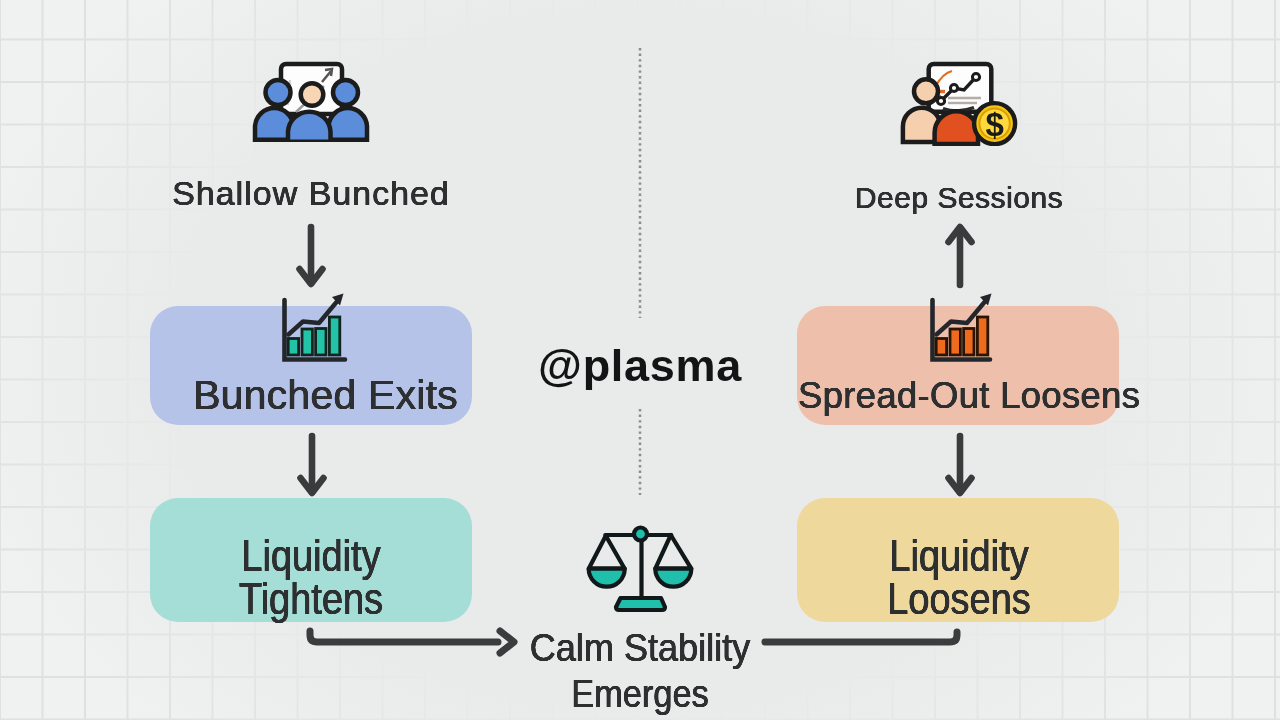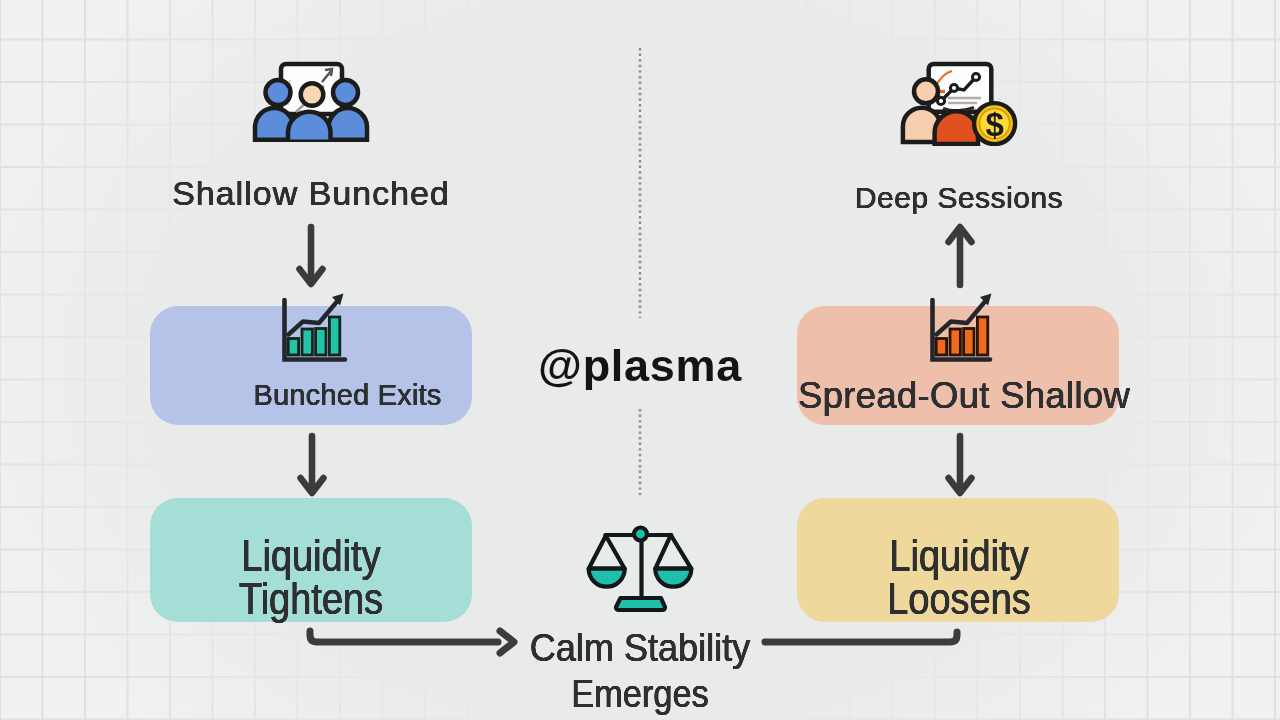--- a/index.html
+++ b/index.html
@@ -80,21 +80,21 @@
   <path d="M3.5,9 L3.5,68.5 L64,68.5" fill="none" stroke="#23272b" stroke-width="4.6" stroke-linecap="round"></path>
   <g fill="#23c3a7" stroke="#13251f" stroke-width="2.8">
     <rect x="7.2" y="47.5" width="10.4" height="16.5"></rect>
     <rect x="21" y="38" width="10.4" height="26"></rect>
     <rect x="34.6" y="37.5" width="10.4" height="26.5"></rect>
     <rect x="48.4" y="26" width="10.4" height="38"></rect>
   </g>
   <path d="M7.5,43.5 L22,30.5 L38,32 L56,10.5" fill="none" stroke="#23272b" stroke-width="4.4" stroke-linecap="round" stroke-linejoin="round"></path>
   <path d="M51,6 L62.5,2.5 L59,14.5 Z" fill="#23272b"></path>
 </svg>
-<div class="lbl" style="left:150px;top:378px;width:351px;font-size:29px;line-height:35px;letter-spacing:0.2px;padding-left:22px;">Bunched Exits</div>
+<div class="lbl" style="left:150px;top:378px;width:351px;font-size:41px;line-height:35px;letter-spacing:0.2px;">Bunched Exits</div>
 
 <svg class="abs" style="left:296px;top:432px;" width="32" height="66" viewBox="0 0 32 66">
   <g stroke="#393b3d" stroke-width="6.6" stroke-linecap="round" stroke-linejoin="round" fill="none">
     <line x1="16" y1="4" x2="16" y2="56"></line>
     <path d="M4.5,46 L16,61 L27.5,46"></path>
   </g>
 </svg>
 
 <div class="box" style="left:150px;top:498px;width:322px;height:124px;background:#a4ded6;"></div>
 <div class="lbl" style="left:150px;top:534px;width:322px;font-size:45.2px;line-height:43px;transform:scaleX(0.84);">Liquidity<br>Tightens</div>
@@ -136,21 +136,21 @@
   <path d="M3.5,9 L3.5,68.5 L61,68.5" fill="none" stroke="#23272b" stroke-width="4.6" stroke-linecap="round"></path>
   <g fill="#ee6a1e" stroke="#2a1505" stroke-width="2.8">
     <rect x="7.2" y="47.5" width="10.4" height="16.5"></rect>
     <rect x="21" y="38" width="10.4" height="26"></rect>
     <rect x="34.6" y="37.5" width="10.4" height="26.5"></rect>
     <rect x="48.4" y="26" width="10.4" height="38"></rect>
   </g>
   <path d="M7.5,43.5 L22,30.5 L38,32 L56,10.5" fill="none" stroke="#23272b" stroke-width="4.4" stroke-linecap="round" stroke-linejoin="round"></path>
   <path d="M51,6 L62.5,2.5 L59,14.5 Z" fill="#23272b"></path>
 </svg>
-<div class="lbl" style="left:798px;top:378px;width:322px;font-size:36.5px;line-height:36.5px;letter-spacing:0.3px;">Spread-Out Shallow</div>
+<div class="lbl" style="left:798px;top:378px;width:322px;font-size:36.5px;line-height:36.5px;letter-spacing:0.3px;">Spread-Out Loosens</div>
 
 <svg class="abs" style="left:944px;top:432px;" width="32" height="66" viewBox="0 0 32 66">
   <g stroke="#393b3d" stroke-width="6.6" stroke-linecap="round" stroke-linejoin="round" fill="none">
     <line x1="16" y1="4" x2="16" y2="56"></line>
     <path d="M4.5,46 L16,61 L27.5,46"></path>
   </g>
 </svg>
 
 <div class="box" style="left:797px;top:498px;width:322px;height:124px;background:#efd89c;"></div>
 <div class="lbl" style="left:798px;top:534px;width:322px;font-size:45.2px;line-height:43px;transform:scaleX(0.84);">Liquidity<br>Loosens</div>

